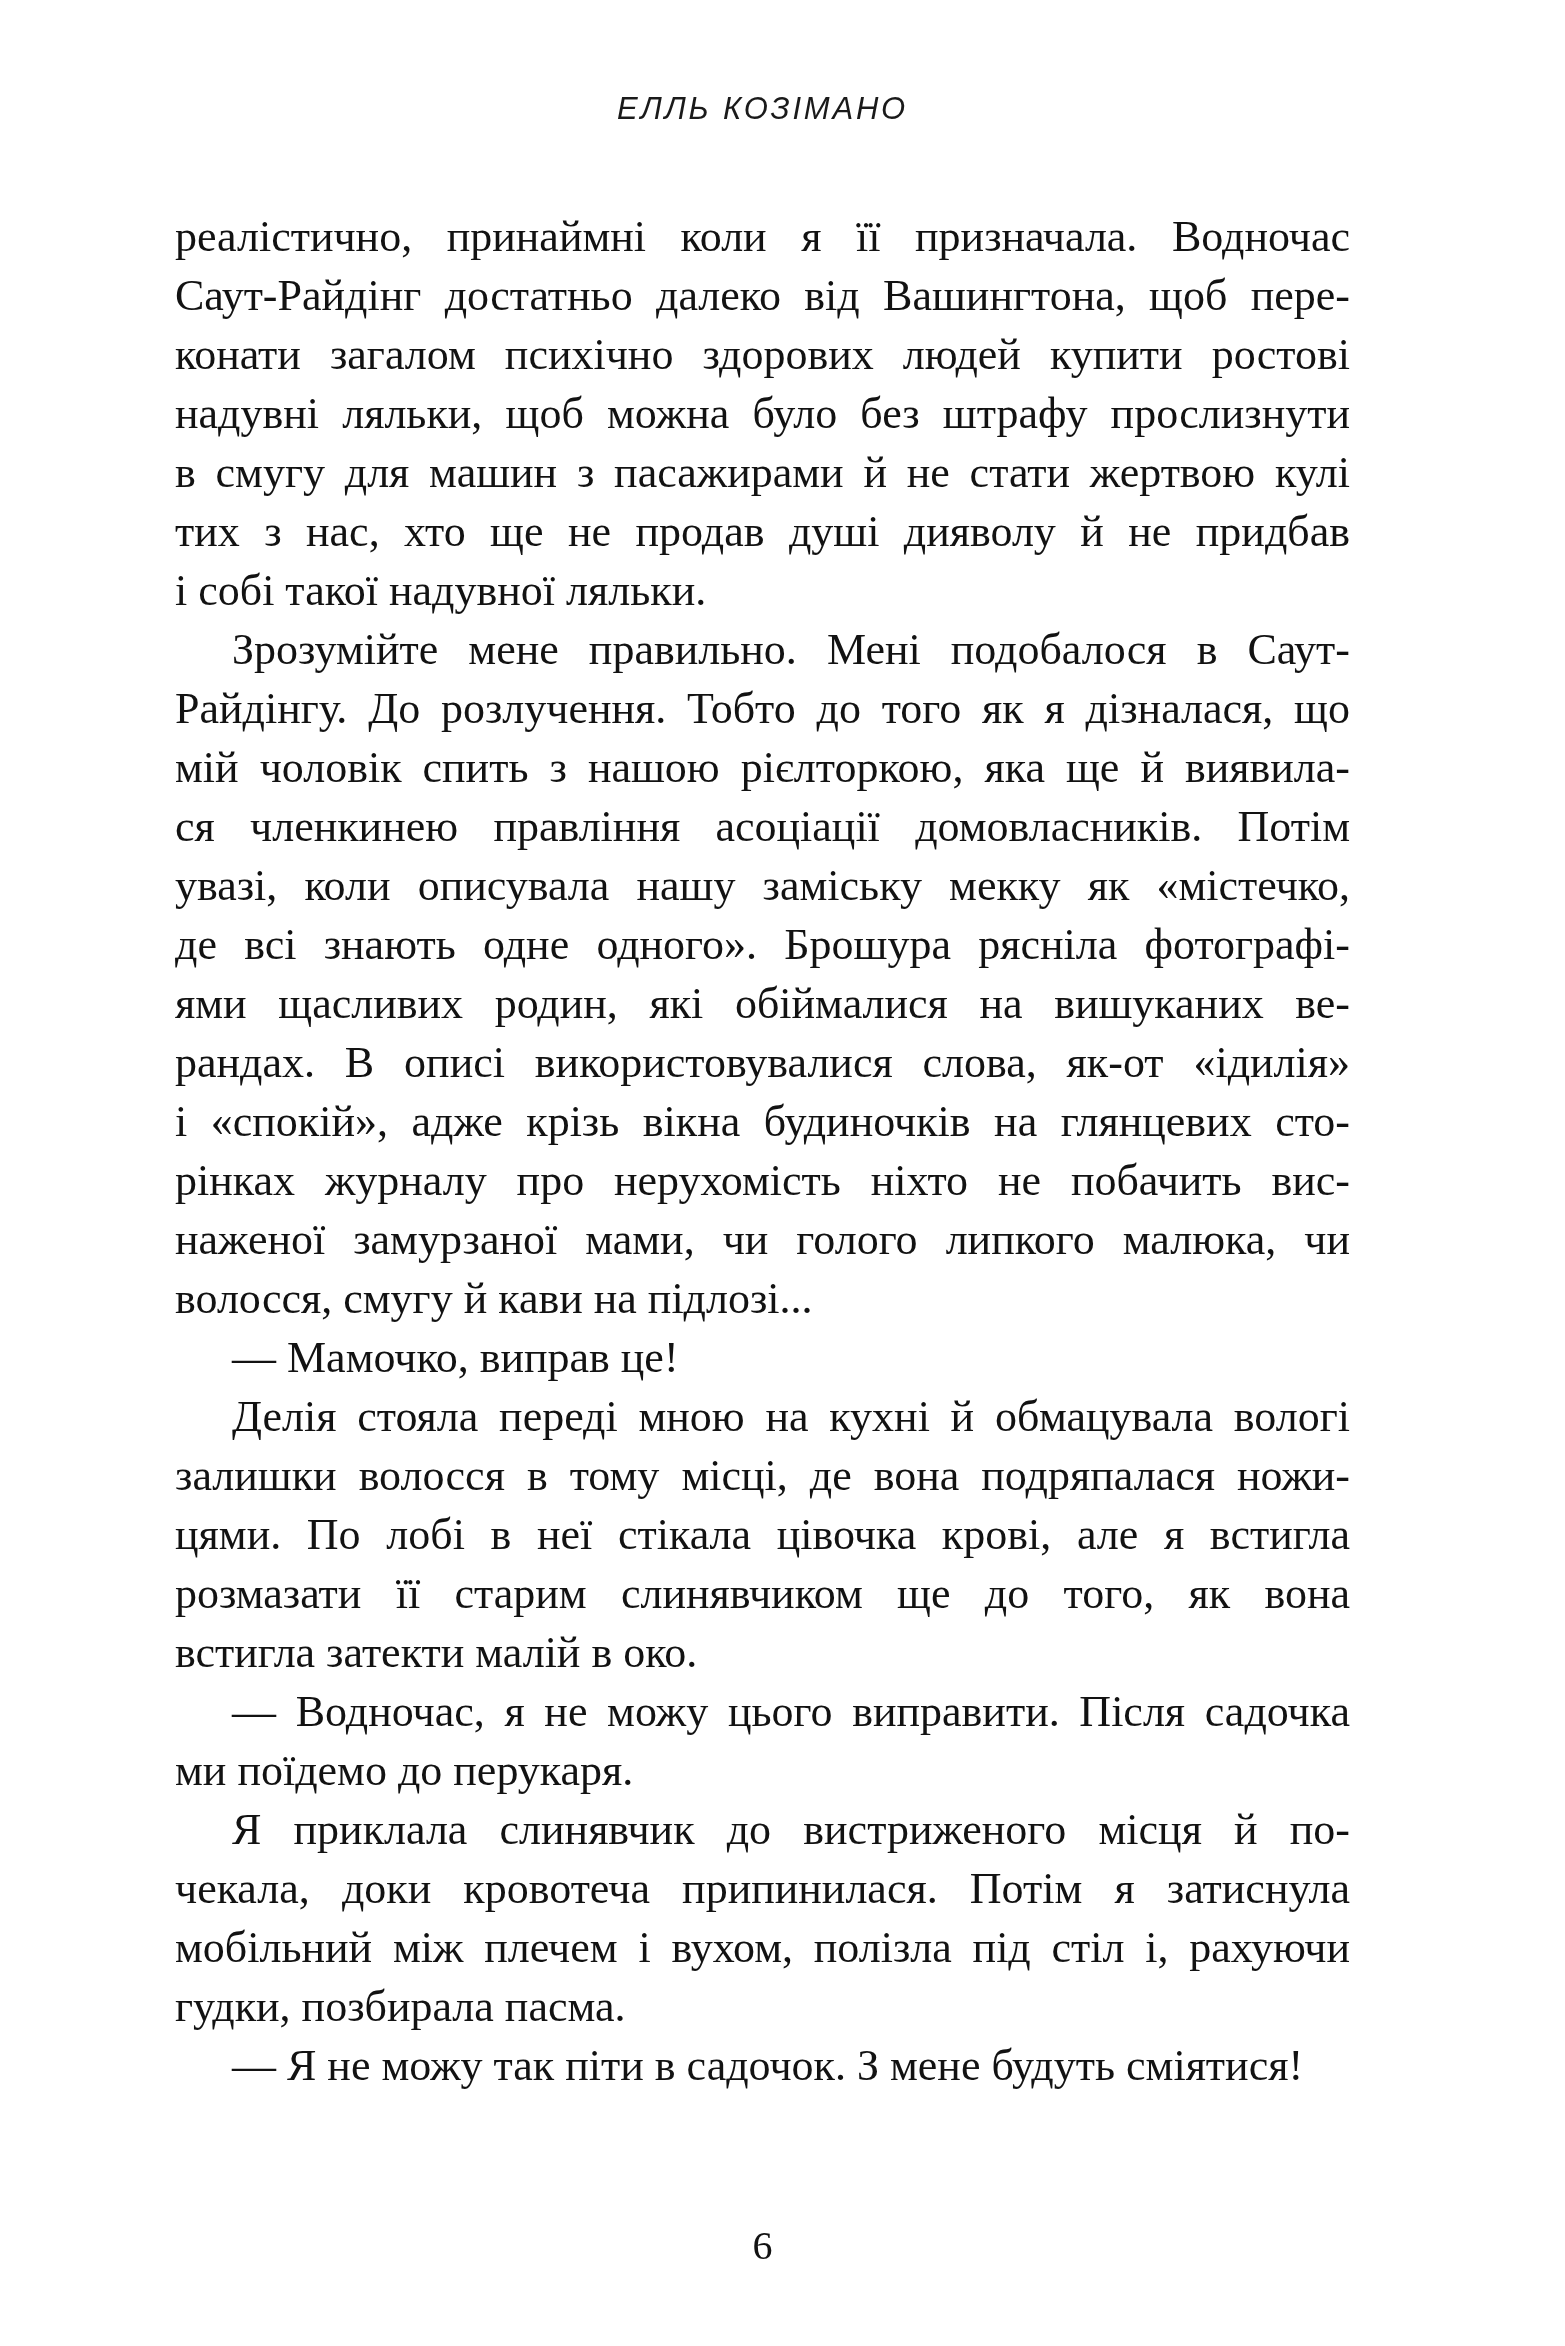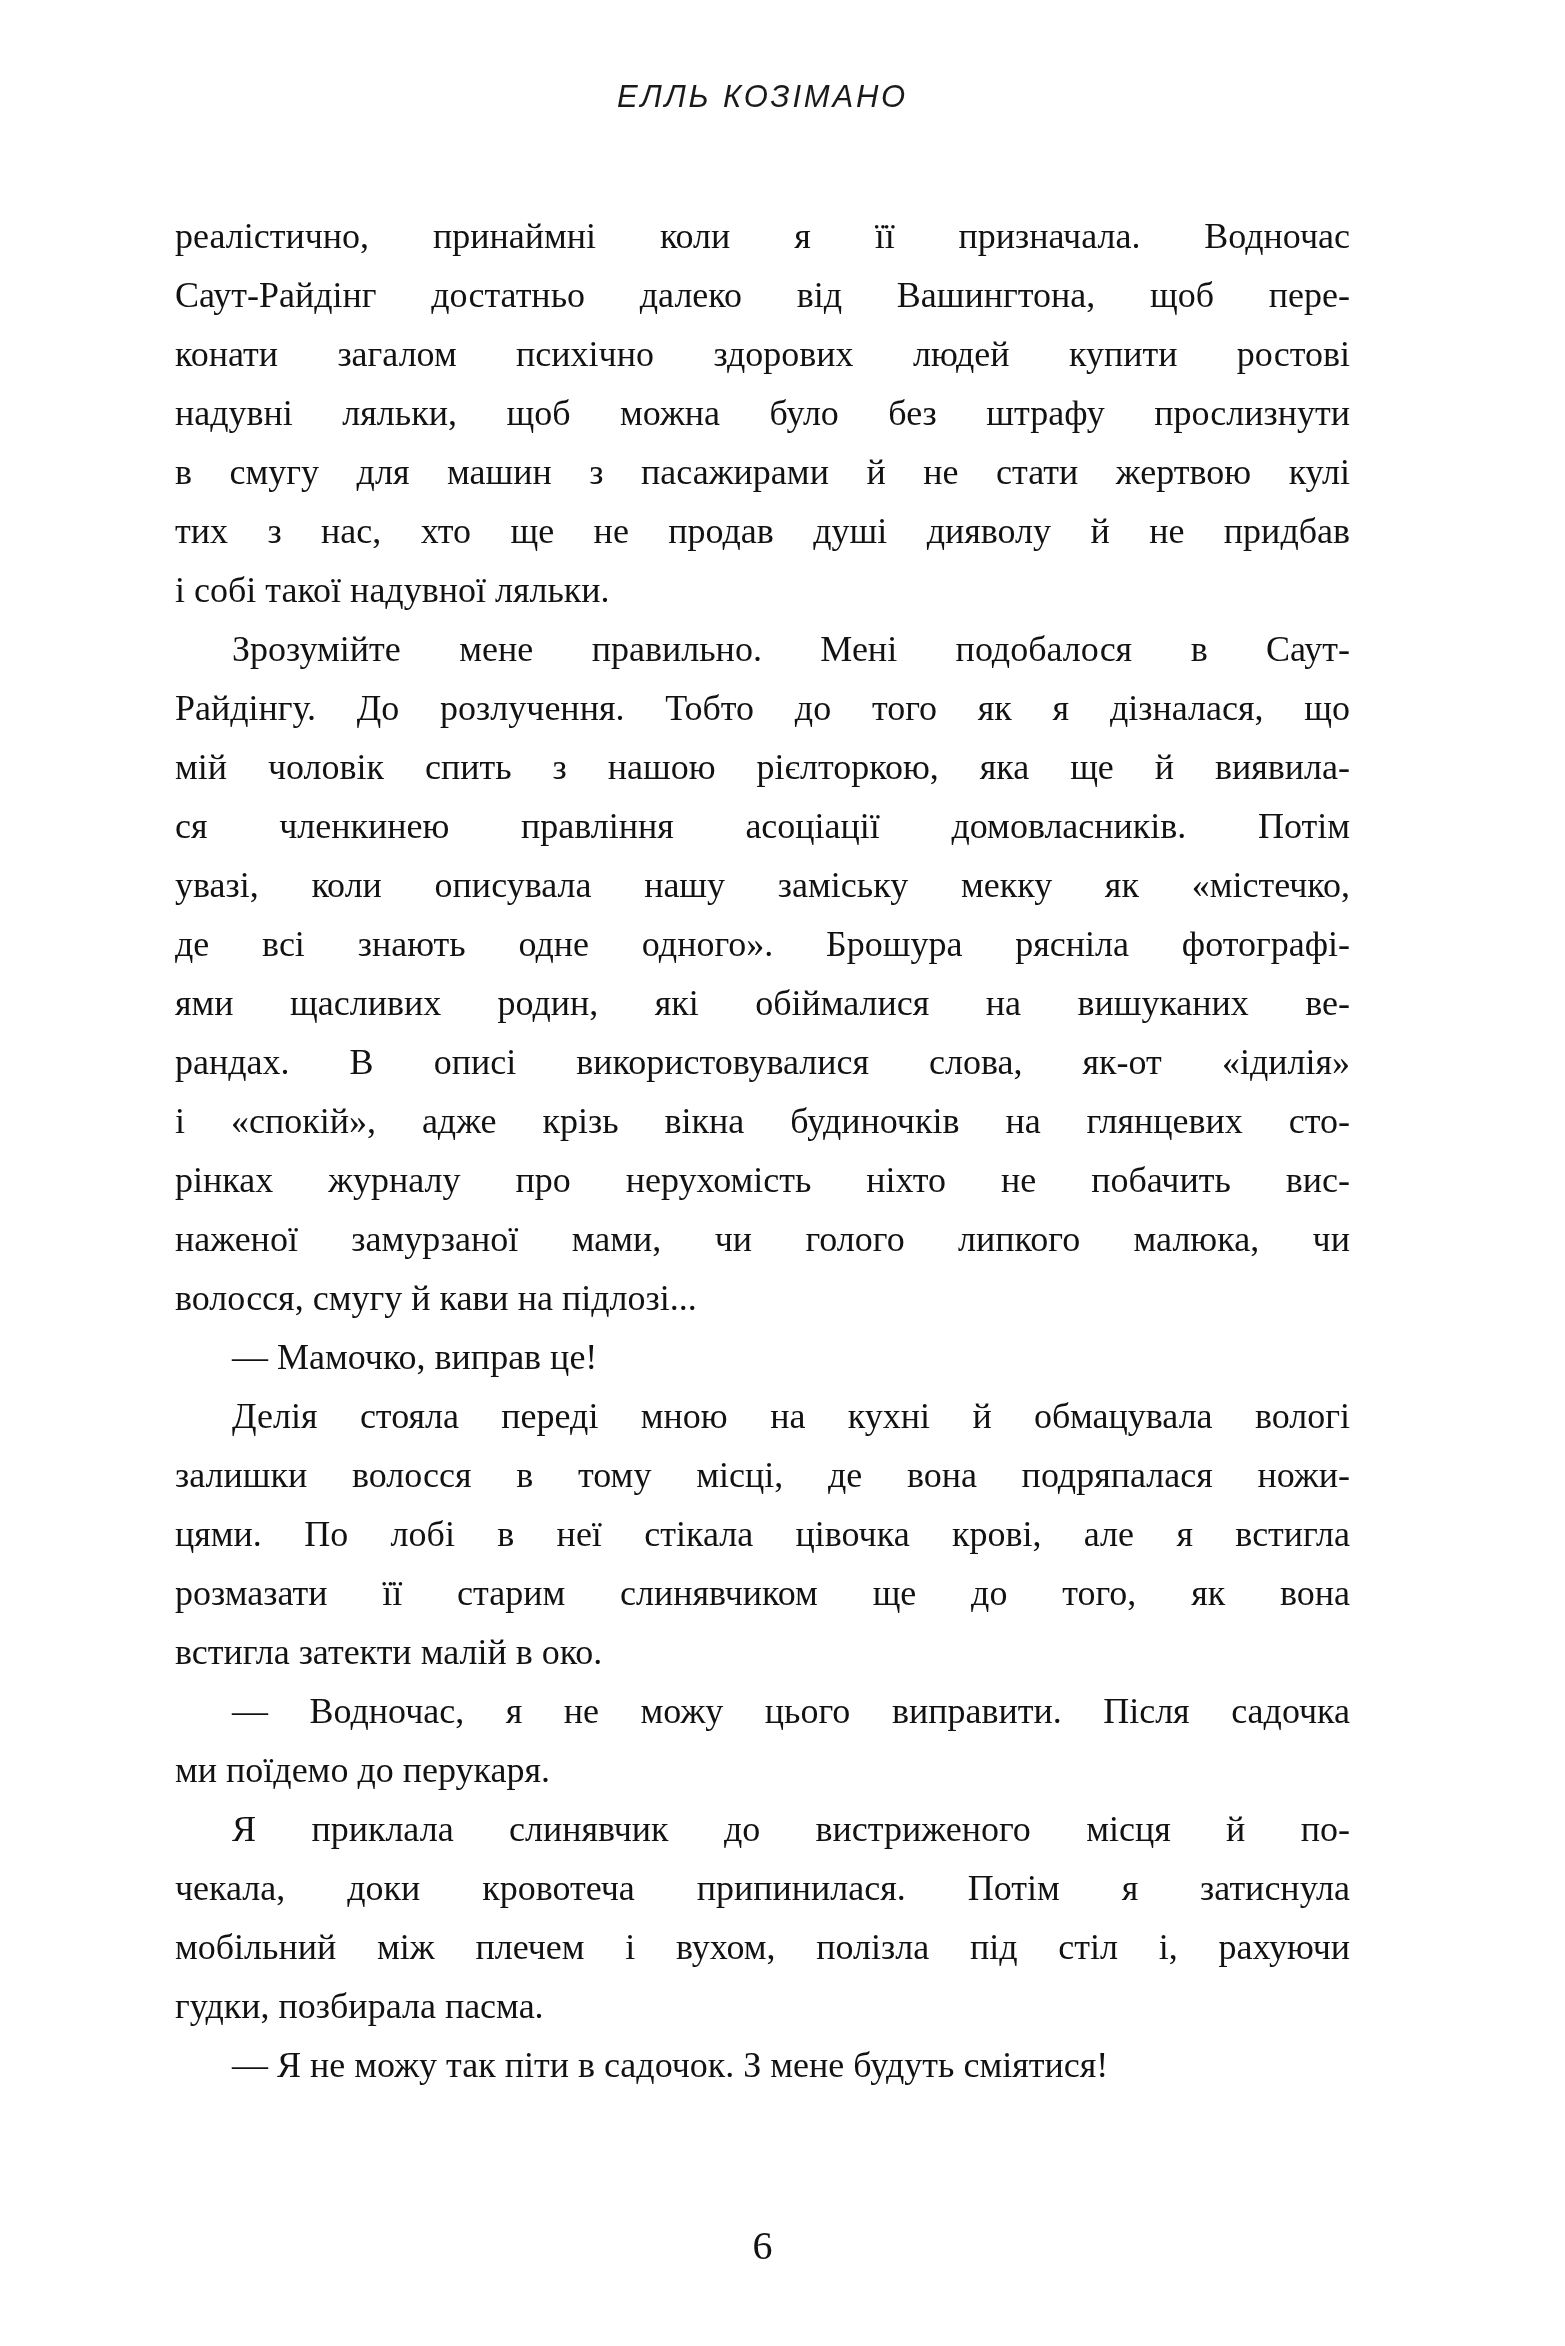--- a/index.html
+++ b/index.html
@@ -10,41 +10,41 @@
   .page {
     position: relative;
     width: 1565px;
     height: 2347px;
     background: #ffffff;
     font-family: "Liberation Serif", serif;
     color: #121212;
   }
   .running-header {
     position: absolute;
-    top: 79px;
+    top: 91px;
     left: 175px;
     width: 1175px;
     text-align: center;
     font-family: "Liberation Sans", sans-serif;
     font-style: italic;
     font-weight: 400;
     font-size: 31px;
     letter-spacing: 2.8px;
     color: #1a1a1a;
   }
   .text-block {
     position: absolute;
     top: 207px;
     left: 175px;
     width: 1175px;
   }
   .line {
     height: 59px;
     line-height: 59px;
-    font-size: 36px;
+    font-size: 44px;
     text-align: justify;
     text-align-last: justify;
     overflow: hidden;
     white-space: normal;
   }
   .line.end {
     text-align: center;
     text-align-last: left;
   }
   .line.indent {

